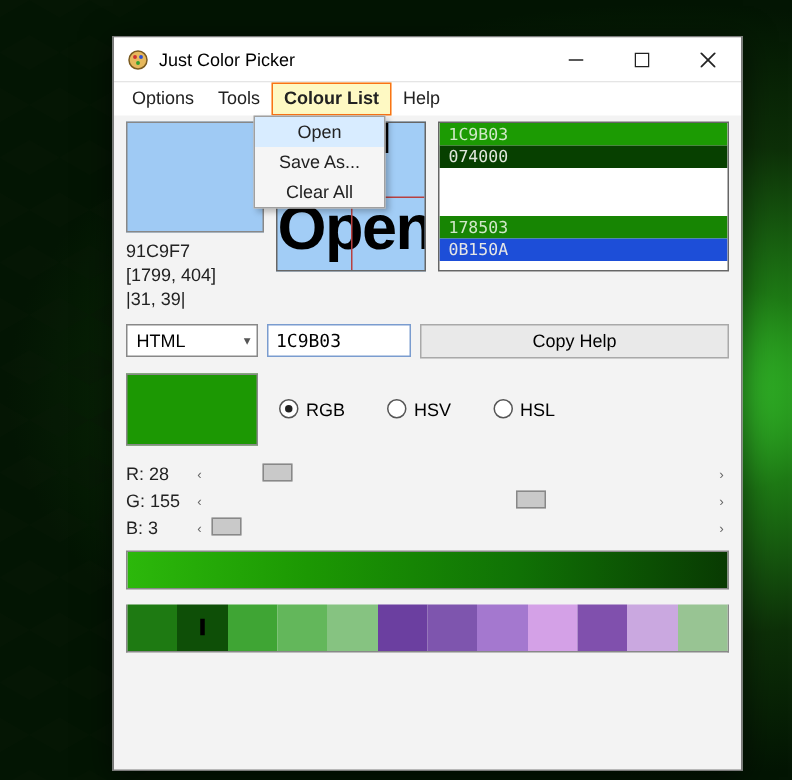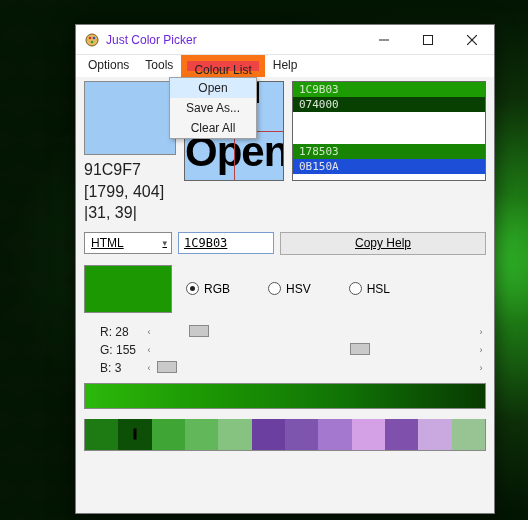--- a/index.html
+++ b/index.html
@@ -38,55 +38,55 @@
   box-shadow: 0 4px 20px rgba(0,0,0,0.6);
 }
 .titlebar {
   height: 30px;
   display: flex;
   align-items: center;
   background: #fff;
   border-bottom: 1px solid #e5e5e5;
 }
 .titlebar .icon { width: 16px; height: 16px; margin: 0 6px 0 8px; }
-.titlebar .title { flex: 1; font-size: 12px; color: #6d28d9; }
+.titlebar .title { flex: 1; font-size: 12px; color: #000000; }
 .winbtns { display: flex; }
 .winbtn { width: 44px; height: 30px; display: flex; align-items: center; justify-content: center; font-size: 13px; color: #222; cursor: default; }
 .menubar {
   height: 22px;
   display: flex;
   align-items: stretch;
   background: #fff;
   font-size: 12px;
   color: #222;
   padding: 0 4px;
   position: relative;
 }
 .menuitem { padding: 3px 8px; cursor: default; }
-.menuitem.open { background: #ef4444; border: 6px solid #f97316; padding: 2px 7px; }
+.menuitem.open { background: #fef9c3; border: 1px solid #f97316; padding: 2px 7px; font-weight: bold; }
 .dropdown {
   position: absolute;
   left: 93px; top: 22px;
   width: 88px;
   background: #f5f5f5;
   border: 1px solid #a0a0a0;
   box-shadow: 2px 2px 4px rgba(0,0,0,0.25);
   z-index: 50;
 }
 .dditem { padding: 3px 0; text-align: center; font-size: 12px; color: #222; cursor: default; }
 .dditem.hov { background: #d8ecff; }
 .content { padding: 4px 8px 8px 8px; }
 .row1 { display: flex; gap: 8px; margin-bottom: 8px; }
 .left-col { width: 92px; }
 .swatch-main {
   width: 92px; height: 74px;
   background: #9fcaf4;
   border: 1px solid #888;
 }
-.info-lines { font-size: 16px; color: #222; line-height: 1.35; margin-top: 4px; }
+.info-lines { font-size: 12px; color: #222; line-height: 1.35; margin-top: 4px; }
 .preview {
   width: 100px; height: 100px;
   border: 1px solid #666;
   background: #a2cdf6;
   position: relative;
   overflow: hidden;
   font-family: Arial, sans-serif;
 }
 .preview .big { position: absolute; font-weight: 700; color: #000; }
 .preview .b1 { left: 52px; top: -6px; font-size: 30px; letter-spacing: -1px;}
@@ -94,21 +94,21 @@
 .preview .cross-h { position: absolute; left: 0; right: 0; top: 50%; height: 1px; background: #b84040; }
 .preview .cross-v { position: absolute; top: 0; bottom: 0; left: 50%; width: 1px; background: #b84040; }
 .history {
   flex: 1;
   border: 1px solid #666;
   background: #fff;
   height: 100px;
   overflow: hidden;
 }
 .hrow { height: 15px; display: flex; align-items: center; padding-left: 6px; font-size: 11px; font-family: Consolas, monospace; }
-.row2 { display: flex; gap: 6px; align-items: center; margin-bottom: 10px; text-decoration: underline; }
+.row2 { display: flex; gap: 6px; align-items: center; margin-bottom: 10px; }
 .select {
   width: 88px; height: 22px;
   background: #fff;
   border: 1px solid #888;
   display: flex; align-items: center; justify-content: space-between;
   padding: 0 4px 0 6px; font-size: 12px;
 }
 .select .chev { font-size: 9px; color: #555; }
 .textin {
   width: 96px; height: 22px;
@@ -122,27 +122,27 @@
   border: 1px solid #a9a9a9;
   display: flex; align-items: center; justify-content: center;
   font-size: 12px;
 }
 .row3 { display: flex; gap: 14px; align-items: center; margin-bottom: 10px; }
 .bigswatch {
   width: 88px; height: 48px;
   background: #1c9803;
   border: 1px solid #888;
 }
-.radios { display: flex; gap: 38px; font-size: 12px; }
+.radios { display: flex; gap: 28px; font-size: 12px; }
 .radio { display: flex; align-items: center; gap: 5px; }
 .rcircle { width: 13px; height: 13px; border: 1px solid #555; border-radius: 50%; position: relative; background:#fff;}
 .rcircle.sel::after { content:''; position:absolute; inset:3px; background:#222; border-radius:50%; }
 .sliders { font-size: 12px; color: #222; margin-bottom: 6px; }
 .srow { display: flex; align-items: center; height: 18px; }
-.slabel { width: 44px; margin-left: 16px; }
+.slabel { width: 44px; }
 .strack { flex: 1; height: 14px; position: relative; display:flex; align-items:center;}
 .strack .arrow { width: 10px; text-align: center; font-size: 9px; color: #666; }
 .strack .bar { flex: 1; height: 3px; background: transparent; position: relative; }
 .strack .thumb { position: absolute; top: -5px; width: 20px; height: 12px; background: #c9c9c9; border: 1px solid #888; }
 .gradient {
   height: 26px;
   border: 1px solid #888;
   background: linear-gradient(to right, #2cb80b, #1c9803 30%, #107205 65%, #083a02);
   margin-bottom: 10px;
 }

